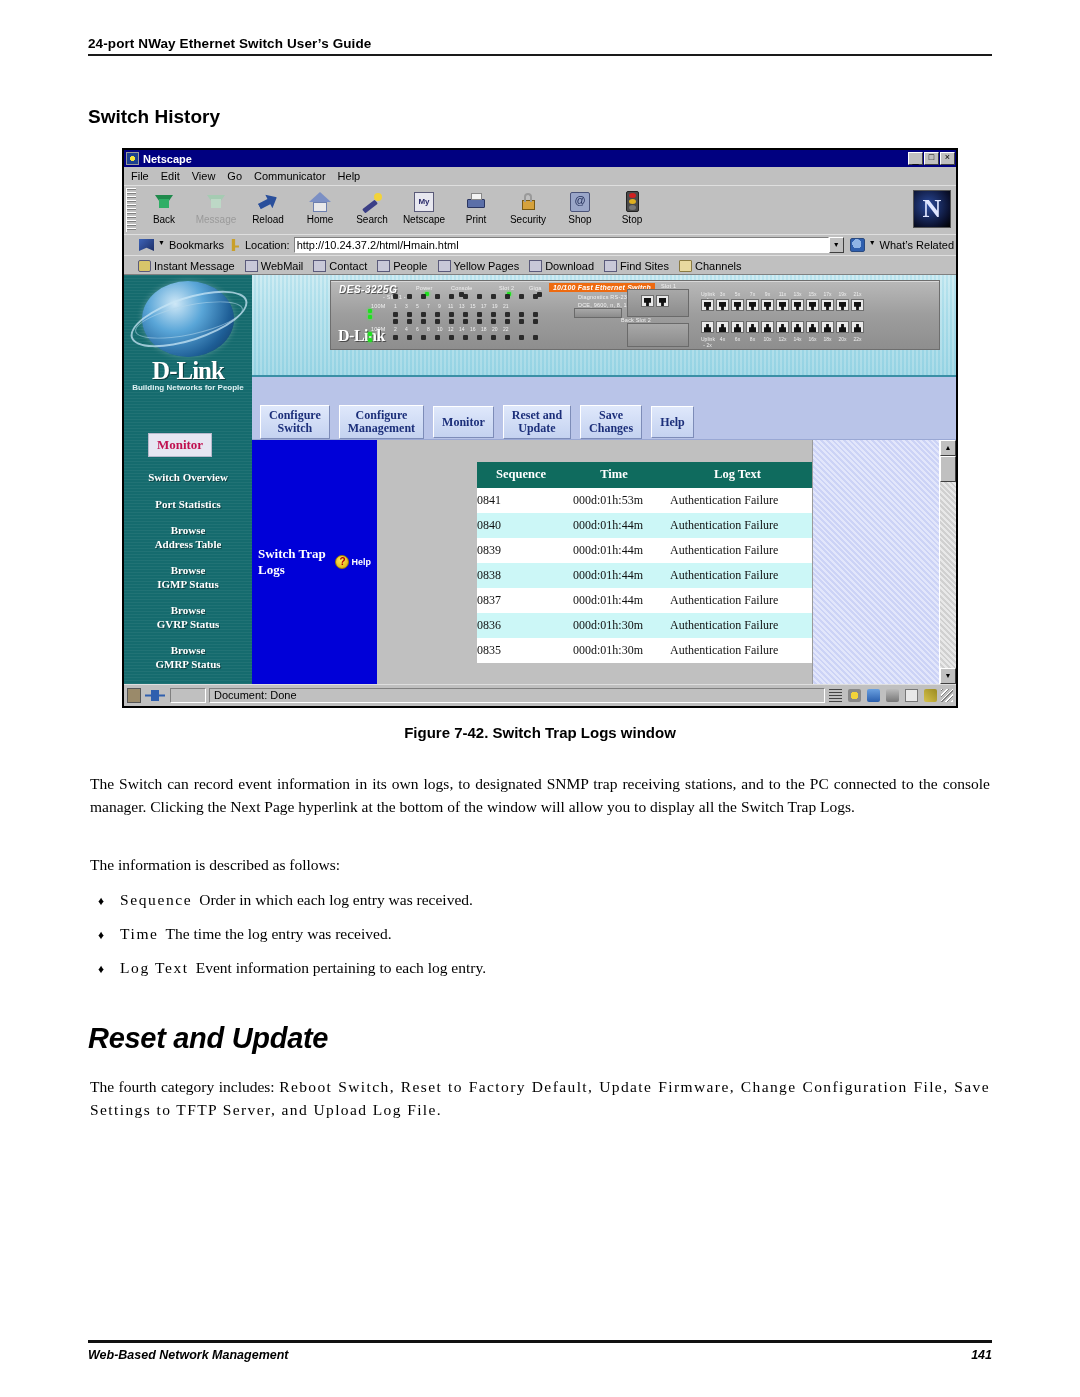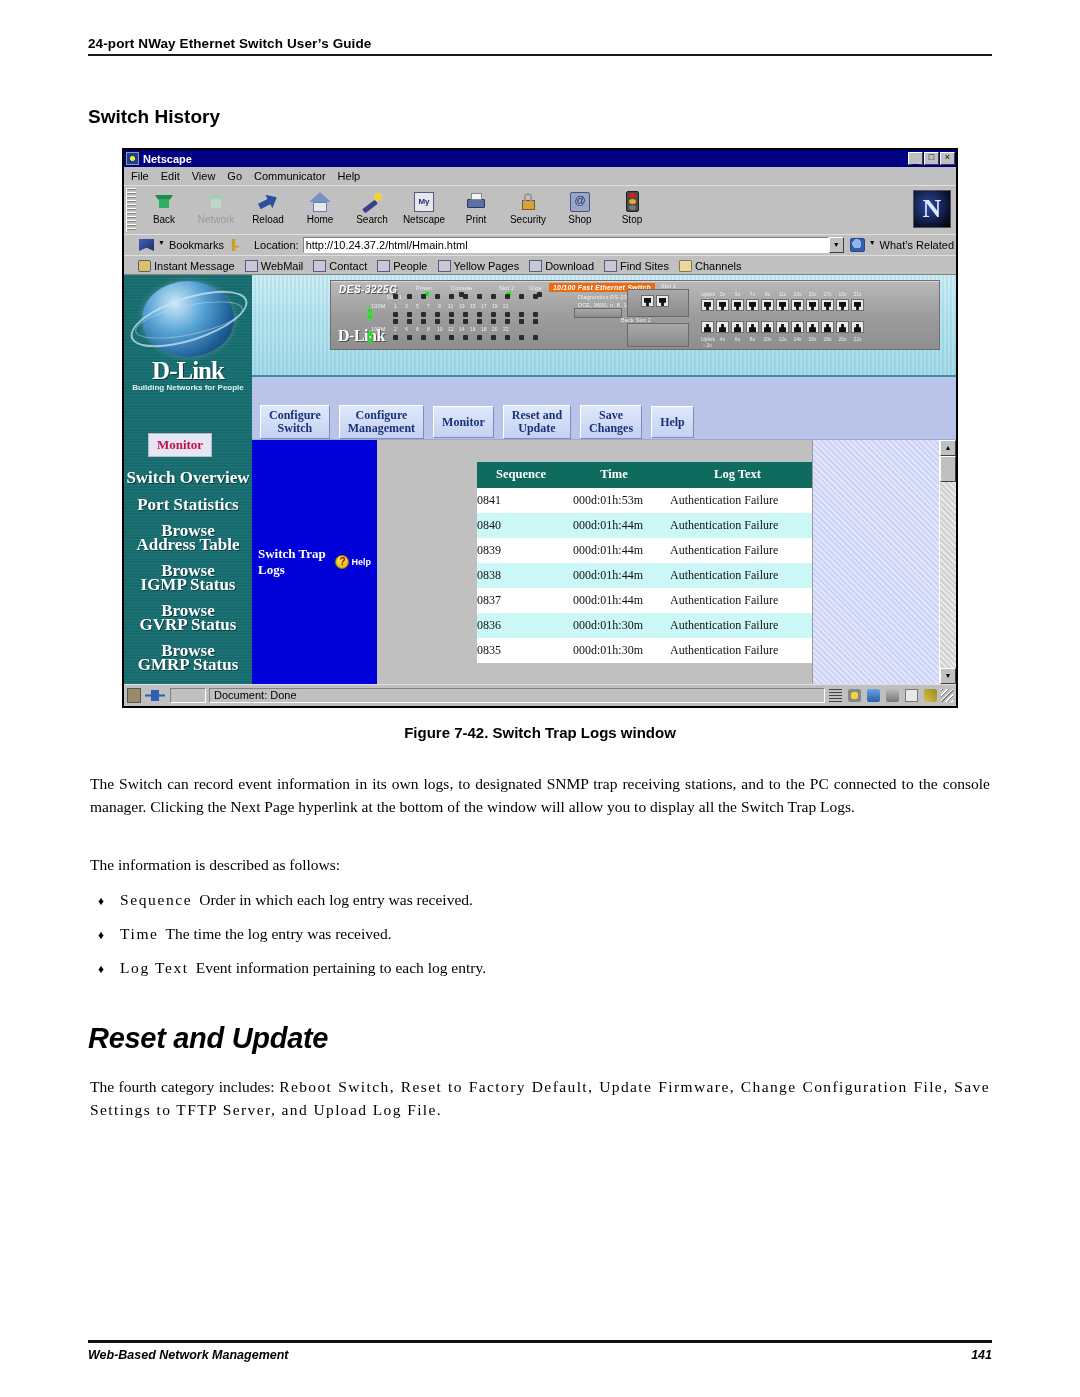--- a/index.html
+++ b/index.html
@@ -306,21 +306,21 @@
     font-size: 11px;
     padding-right: 2px;
   }
   .bkmk-ico {
     width: 15px; height: 12px; margin: 0 3px 0 1px;
     background: linear-gradient(135deg,#3d63b8,#1d2f66);
     clip-path: polygon(0 0,100% 0,100% 100%,50% 72%,0 100%);
     flex: 0 0 15px;
   }
   .tinyarrow { font-size: 7px; margin: 0 4px 0 1px; position: relative; top:-3px;}
-  .loc-label { margin: 0 4px 0 15px; }
+  .loc-label { margin: 0 4px 0 6px; }
   .loc-key {
     width: 11px; height: 12px; margin-left: 4px;
     background: #c9a02a;
     clip-path: polygon(35% 0,65% 0,65% 55%,100% 55%,100% 70%,65% 70%,65% 100%,35% 100%);
     flex: 0 0 11px;
   }
   .loc-input {
     flex: 1 1 auto;
     height: 16px;
     background: #fff;
@@ -467,21 +467,21 @@
     line-height: 22px;
   }
   .side-menu {
     position: absolute; left: 0; right: 0; top: 196px;
     text-align: center;
   }
   .side-item {
     color: #ffffff;
     font-family: "Liberation Serif", serif;
     font-weight: bold;
-    font-size: 17px;
+    font-size: 11px;
     line-height: 13.5px;
     margin-bottom: 13px;
     text-shadow: 1px 1px 0 rgba(0,0,0,.45);
     white-space: pre-line;
   }
 
   
   .device {
     position: absolute;
     left: 78px; top: 5px;
@@ -765,21 +765,21 @@
       <div class="tb-item">
         <div class="tb-ico">
             <div class="ico-back"></div>
           </div>
         <span>Back</span>
       </div>
       <div class="tb-item dim">
         <div class="tb-ico">
             <div class="ico-fwd"></div>
           </div>
-        <span>Network</span>
+        <span>Message</span>
       </div>
       <div class="tb-item">
         <div class="tb-ico">
             <div class="ico-reload"></div>
           </div>
         <span>Reload</span>
       </div>
       <div class="tb-item">
         <div class="tb-ico">
             <div class="ico-home"></div>

